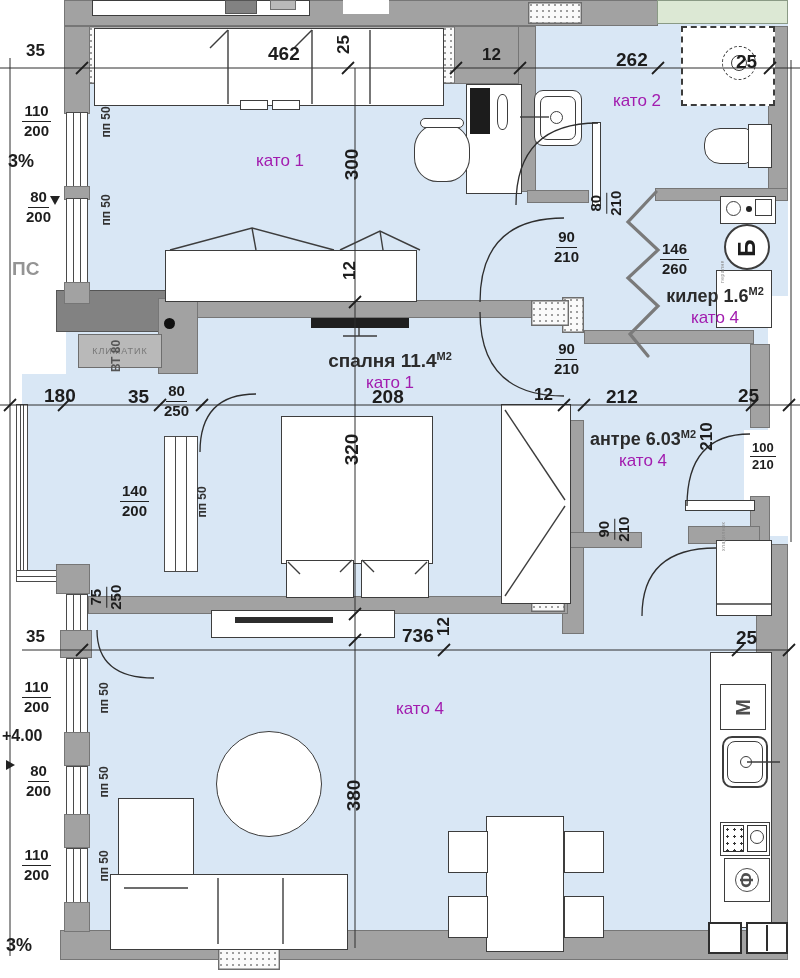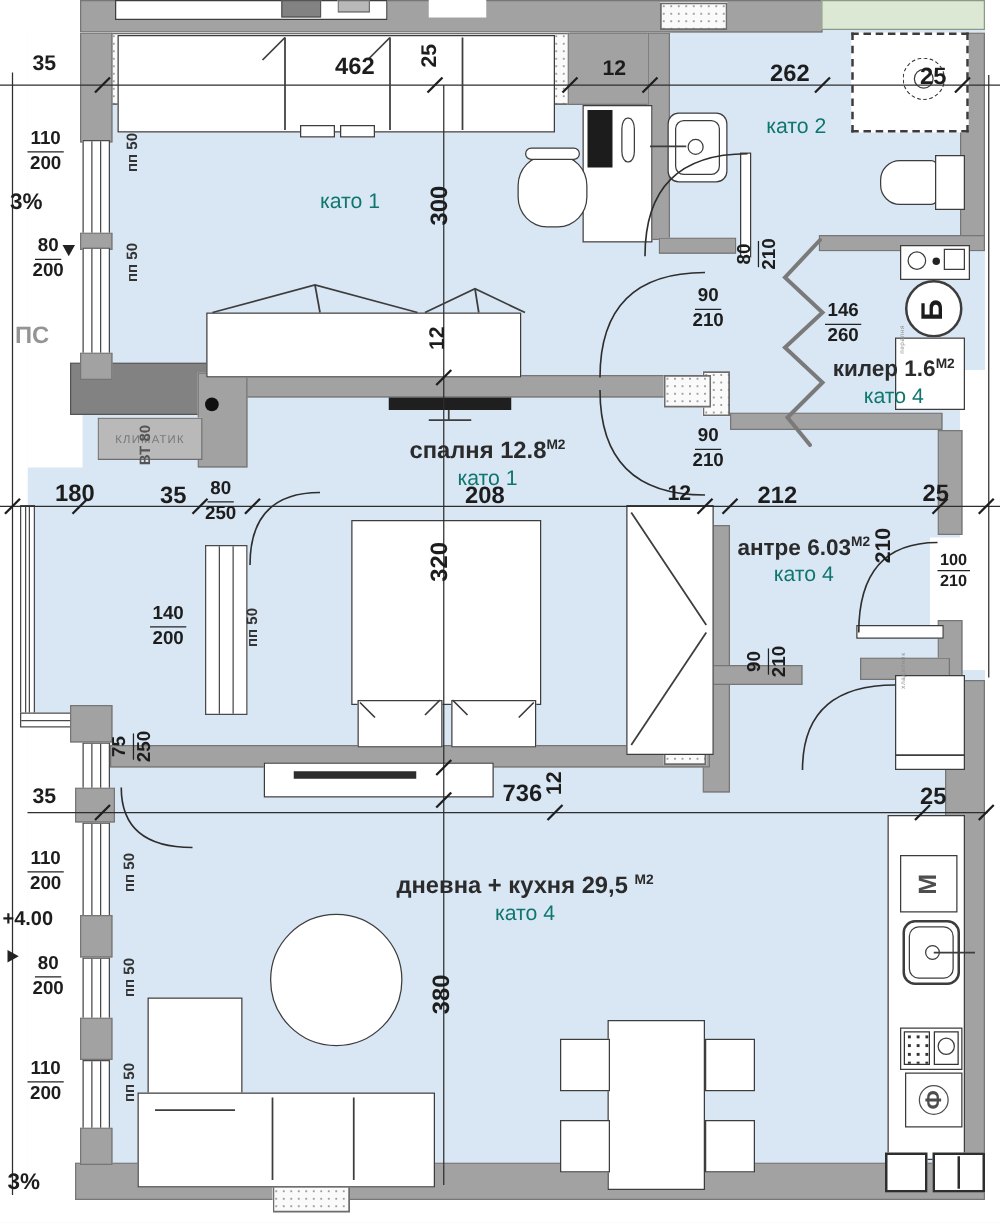--- a/index.html
+++ b/index.html
@@ -23,21 +23,21 @@
   .rot{transform:rotate(-90deg)}
   .sm{font-size:12px;color:#333}
   .gray{color:#949494;font-weight:bold;font-size:19px}
   .frac{display:flex;flex-direction:column;align-items:center;font-weight:bold;font-size:15px;color:#1d1d1d;line-height:1.25}
   .frac b{padding:0 2px}
   .frac b:first-child{border-bottom:1.6px solid #222}
   .frac.small{font-size:13px}
   .rlabel{text-align:center}
   .rl1{font-weight:bold;font-size:19px;color:#2b2b2b;white-space:nowrap}
   .rl1 sup{font-size:11px;font-weight:bold}
-  .rl2{font-size:17px;color:#0f766e;margin-top:1px}
+  .rl2{font-size:17px;color:#a21caf;margin-top:1px}
   .tiny{font-size:5px;color:#8a8a8a;letter-spacing:.5px}
   .klim{font-size:9px;color:#787878;letter-spacing:1px;display:flex;align-items:center;justify-content:center}
   .sym{display:flex;align-items:center;justify-content:center}
   .sym span{transform:rotate(-90deg);color:#4e4e4e;font-weight:bold}
   .tri-d{width:0;height:0;border-left:5px solid transparent;border-right:5px solid transparent;border-top:9px solid #222}
   .tri-r{width:0;height:0;border-top:5px solid transparent;border-bottom:5px solid transparent;border-left:9px solid #222}
   svg{position:absolute;left:0;top:0}
 </style>
 </head>
 <body>
@@ -344,29 +344,28 @@
   <div class="abs d rot sm" style="left:88px;top:860px">пп 50</div>
   <div class="abs d rot" style="left:338px;top:786px;font-size:19px">380</div>
 
   <div class="abs rlabel" style="left:190px;top:150px;width:180px">
     <div class="rl2">като 1</div>
   </div>
   <div class="abs rlabel" style="left:562px;top:90px;width:150px">
     <div class="rl2">като 2</div>
   </div>
   <div class="abs rlabel" style="left:300px;top:350px;width:180px">
-    <div class="rl1"><span>спалня</span> <span>12.8</span><sup>М2</sup></div>
+    <div class="rl1"><span>спалня</span> <span>11.4</span><sup>М2</sup></div>
     <div class="rl2">като 1</div>
   </div>
   <div class="abs rlabel" style="left:650px;top:285px;width:130px">
     <div class="rl1" style="font-size:18px"><span>килер</span> <span>1.6</span><sup>М2</sup></div>
     <div class="rl2">като 4</div>
   </div>
   <div class="abs rlabel" style="left:578px;top:428px;width:130px">
     <div class="rl1" style="font-size:18px"><span>антре</span> <span>6.03</span><sup>М2</sup></div>
     <div class="rl2">като 4</div>
   </div>
   <div class="abs rlabel" style="left:300px;top:698px;width:240px">
-    <div class="rl1"><span>дневна + кухня</span> <span>29,5</span> <sup>М2</sup></div>
     <div class="rl2">като 4</div>
   </div>
 
 </div>
 
 </body></html>

